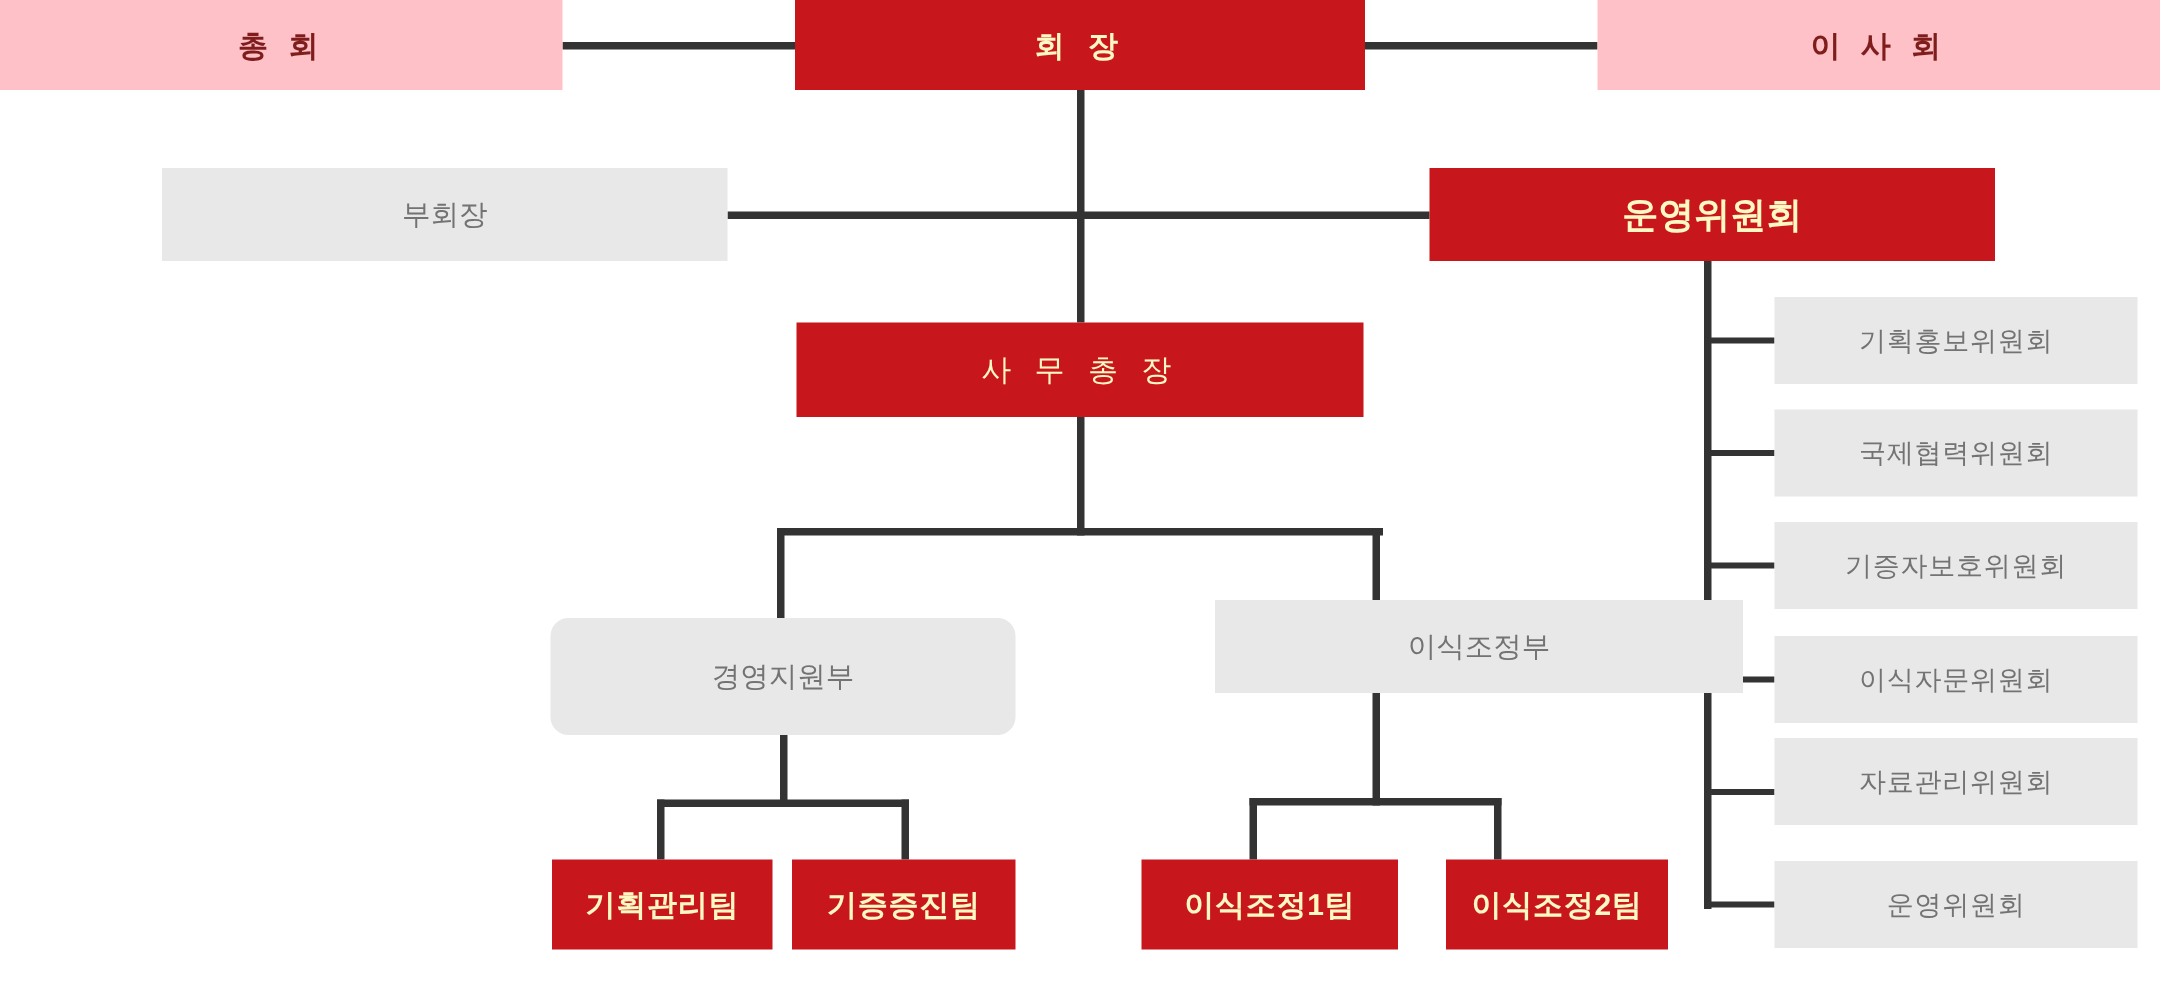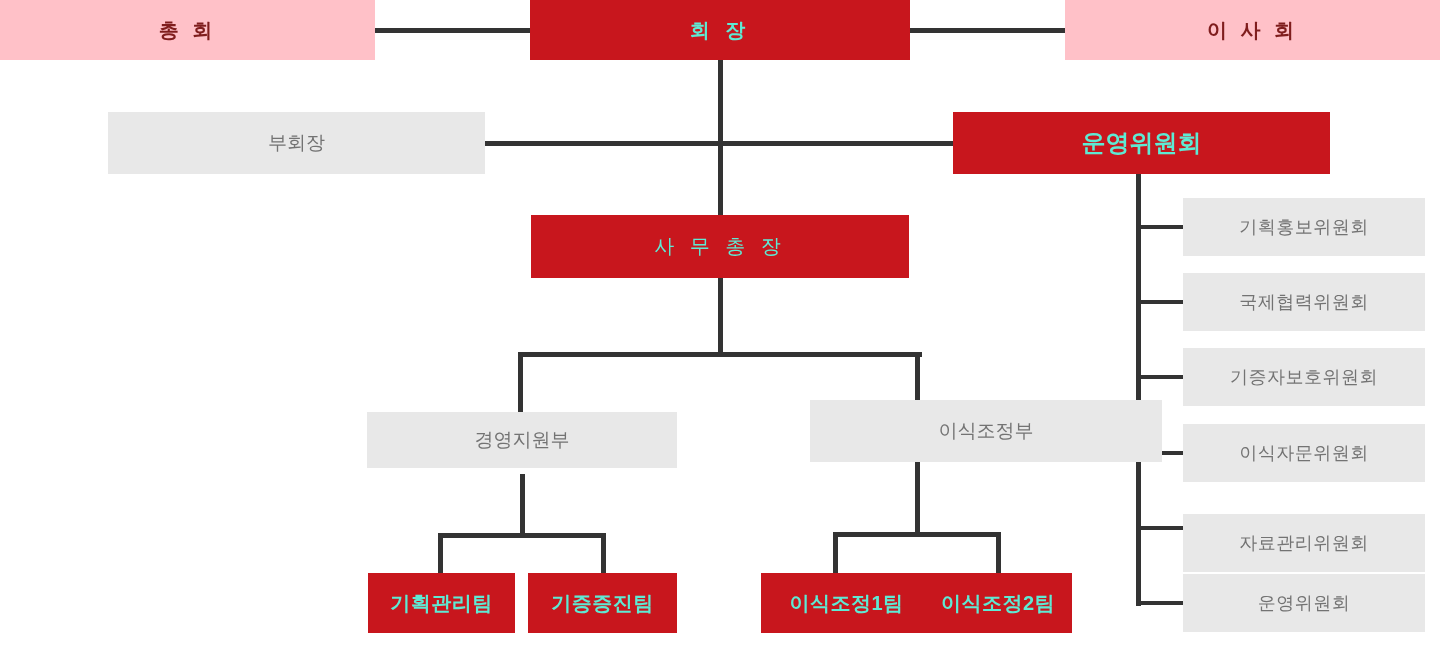--- a/index.html
+++ b/index.html
@@ -6,44 +6,44 @@
   #stage{
     position:relative;width:1440px;height:671px;overflow:hidden;
     font-family:"Liberation Sans","DejaVu Sans",sans-serif;
     background:#ffffff;
   }
   .box{
     position:absolute;display:flex;align-items:center;justify-content:center;
     box-sizing:border-box;text-align:center;white-space:nowrap;
   }
   .pink{background:#ffc1c8;color:#7f1d1d;font-weight:700;font-size:20px;letter-spacing:4px;}
-  .red{background:#c8161d;color:#5eead4;font-size:20px;}
+  .red{background:#c8161d;color:#fef9c3;font-size:20px;}
   .gray{background:#e8e8e8;color:#737373;font-size:19px;font-weight:400;}
   .bold{font-weight:700;}
   .sp{letter-spacing:5px;}
   .team{font-weight:700;font-size:20px;letter-spacing:0.5px;}
   .committee{font-size:18px;letter-spacing:0.5px;}
   .ln{position:absolute;background:#333333;}
 
   
   .n-assembly   {left:0;    top:0;   width:375px;height:60px;}
   .n-chairman   {left:530px;top:0;   width:380px;height:60px;}
   .n-board      {left:1065px;top:0;  width:375px;height:60px;}
   .n-vice       {left:108px;top:112px;width:377px;height:62px;}
   .n-steering   {left:953px;top:112px;width:377px;height:62px;font-size:24px;}
   .n-secretary  {left:531px;top:215px;width:378px;height:63px;}
-  .n-mgmt       {left:367px;top:412px;width:310px;height:56px;}
+  .n-mgmt       {left:367px;top:412px;width:310px;height:78px;border-radius:12px;}
   .n-transplant {left:794px;top:400px;width:352px;height:62px;margin-left:16px;}
   .n-team1{left:368px;top:573px;width:147px;height:60px;}
   .n-team2{left:528px;top:573px;width:149px;height:60px;}
   .n-team3{left:761px;top:573px;width:171px;height:60px;}
-  .n-team4{left:924px;top:573px;width:148px;height:60px;}
+  .n-team4{left:964px;top:573px;width:148px;height:60px;}
   .n-com{left:1183px;width:242px;height:58px;}
   .n-com0{top:198px;} .n-com1{top:273px;} .n-com2{top:348px;}
-  .n-com3{top:424px;} .n-com4{top:514px;font-family:Liberation Mono, monospace;} .n-com5{top:574px;}
+  .n-com3{top:424px;} .n-com4{top:492px;font-family:Liberation Mono, monospace;} .n-com5{top:574px;}
 </style>
 </head>
 <body>
 
 <div id="stage">
 
   <div class="ln" style="left:375px;top:28px;width:155px;height:5px;"></div>
   <div class="ln" style="left:910px;top:28px;width:155px;height:5px;"></div>
   <div class="ln" style="left:718px;top:60px;width:5px;height:155px;"></div>
   <div class="ln" style="left:485px;top:141px;width:468px;height:5px;"></div>

